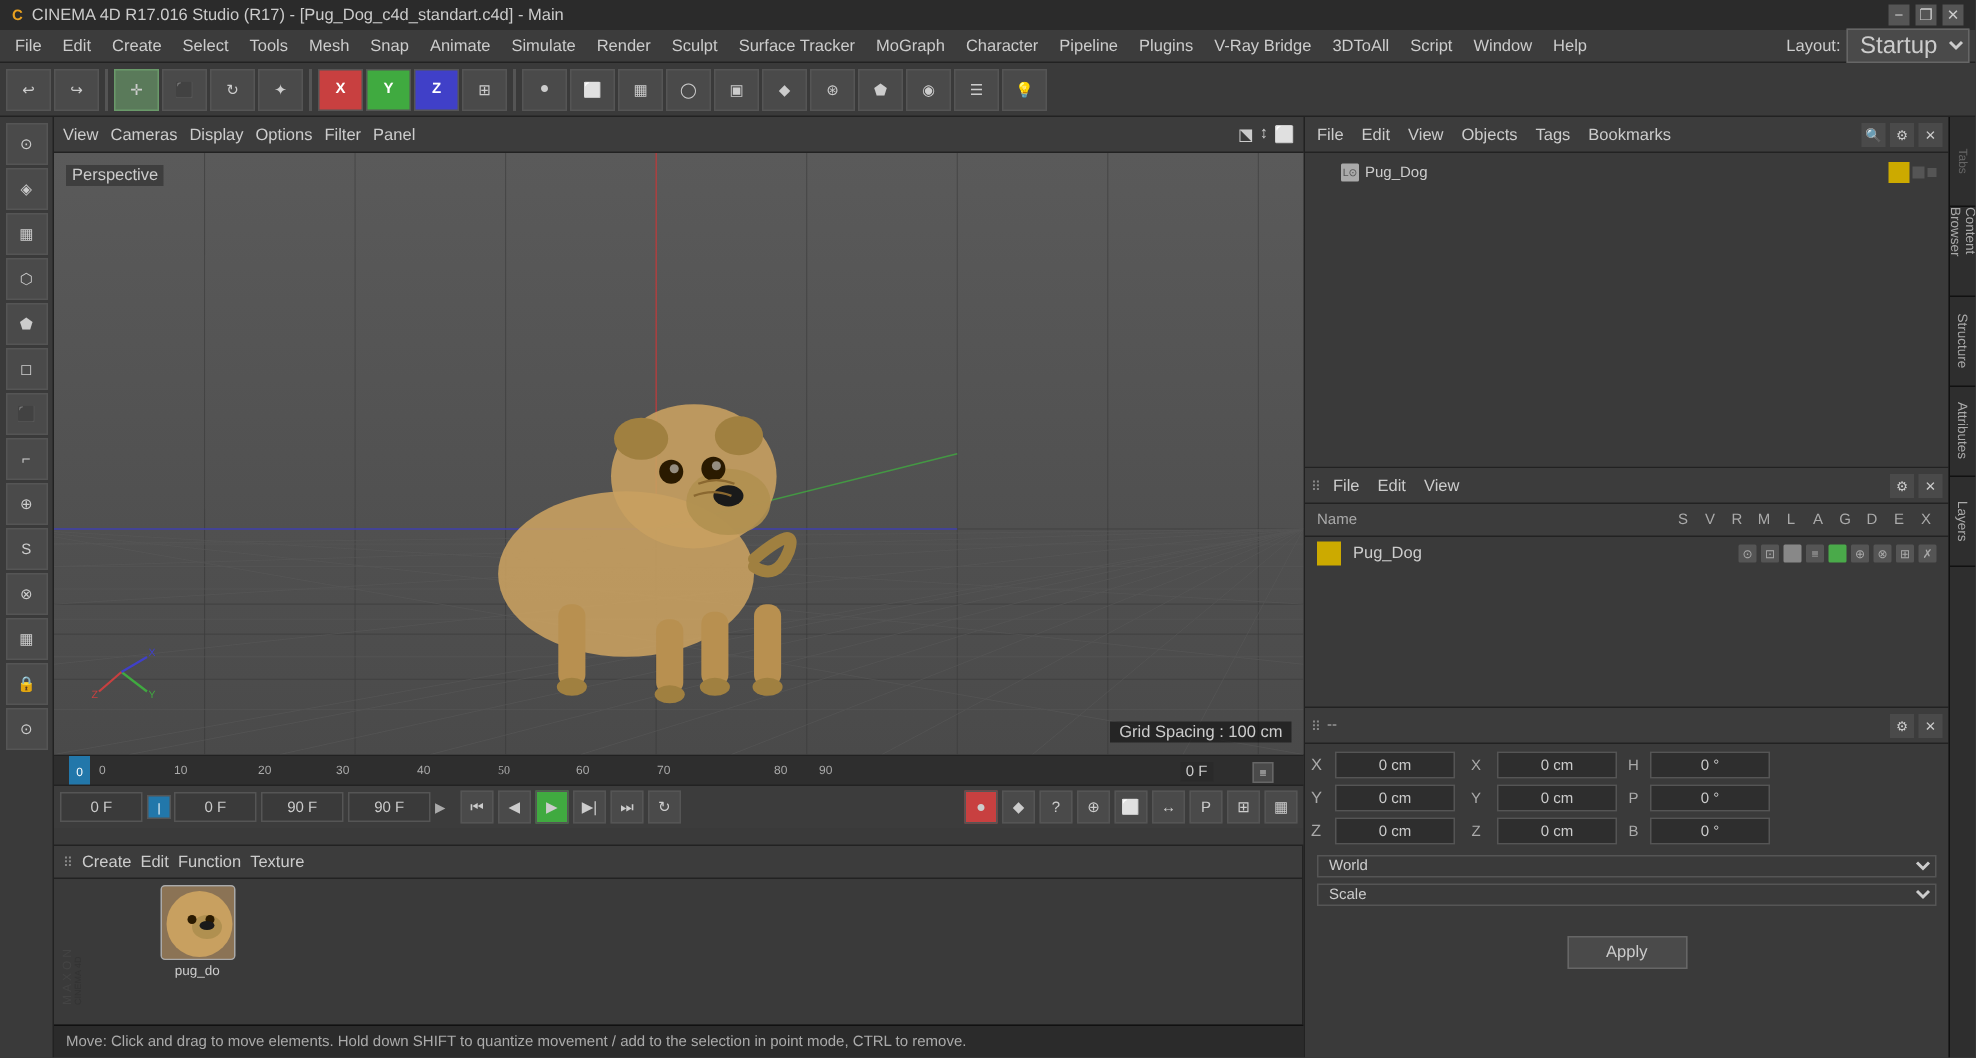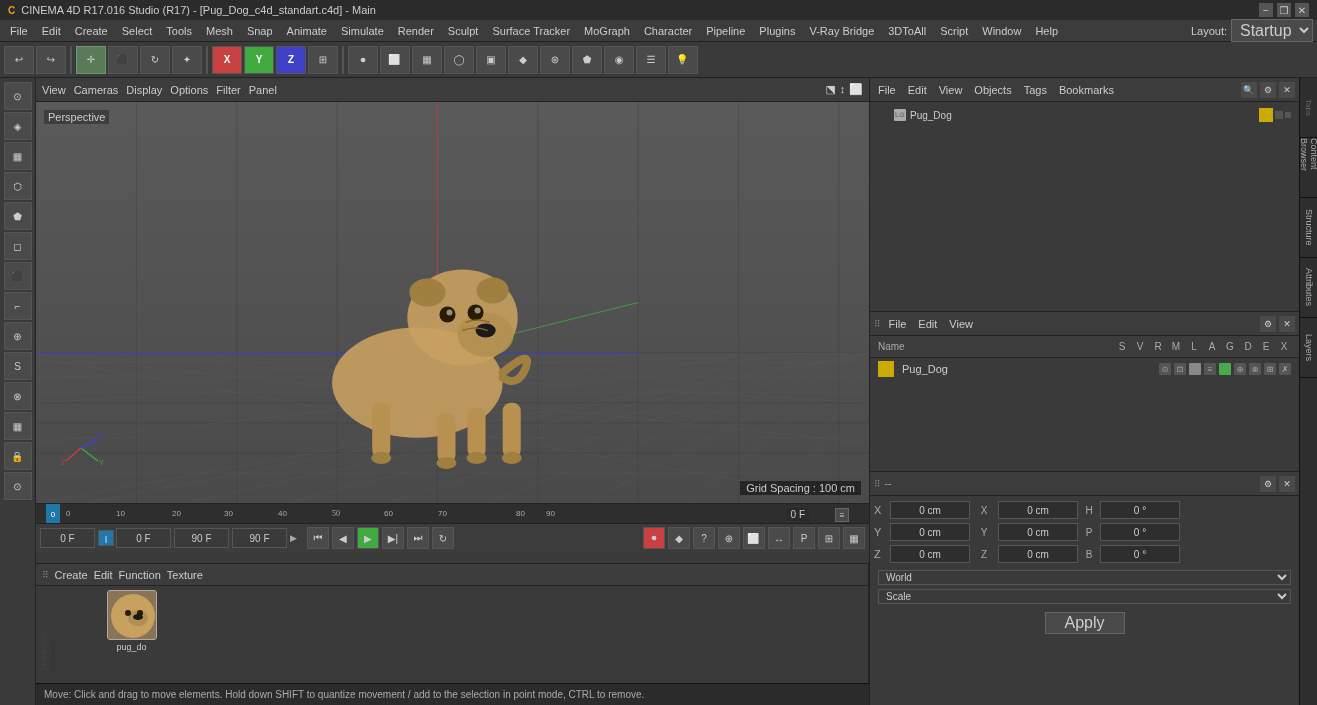--- a/index.html
+++ b/index.html
@@ -82,21 +82,21 @@
     .mm-icon { width: 12px; height: 12px; background: #555; border-radius: 1px; display: flex; align-items: center; justify-content: center; font-size: 8px; color: #aaa; }
 
     
     #coord-panel { height: 130px; display: flex; flex-direction: column; }
     #coord-toolbar { height: 24px; background: #3c3c3c; display: flex; align-items: center; padding: 0 4px; border-bottom: 1px solid #222; }
     #coord-content { flex: 1; background: #3a3a3a; padding: 4px; display: flex; flex-direction: column; gap: 2px; }
     .coord-row { display: flex; align-items: center; gap: 4px; height: 20px; }
     .coord-label { width: 12px; font-size: 11px; color: #aaa; }
     .coord-input { width: 80px; height: 18px; background: #2e2e2e; border: 1px solid #555; color: #ccc; font-size: 10px; padding: 0 4px; text-align: center; }
     .coord-sep { width: 20px; font-size: 10px; color: #aaa; text-align: center; }
-    #apply-btn { margin: 4px auto; width: 80px; height: 22px; background: #4a4a4a; border: 1px solid #666; color: #ccc; font-size: 16px; cursor: pointer; }
+    #apply-btn { margin: 16px auto; width: 80px; height: 22px; background: #4a4a4a; border: 1px solid #666; color: #ccc; font-size: 11px; cursor: pointer; }
     #coord-dropdowns { display: flex; gap: 4px; padding: 4px; flex-direction: column; }
     .coord-dropdown { flex: 1; height: 20px; background: #3a3a3a; border: 1px solid #555; color: #ccc; font-size: 10px; padding: 0 3px; }
 
     
     #right-tabs { width: 18px; background: #2e2e2e; display: flex; flex-direction: column; border-left: 1px solid #111; }
     .rtab { height: 60px; display: flex; align-items: center; justify-content: center; cursor: pointer; border-bottom: 1px solid #111; font-size: 9px; color: #aaa; writing-mode: vertical-rl; text-orientation: mixed; }
 
     
     #vp-axes { position: absolute; bottom: 30px; left: 20px; width: 50px; height: 50px; }
     

